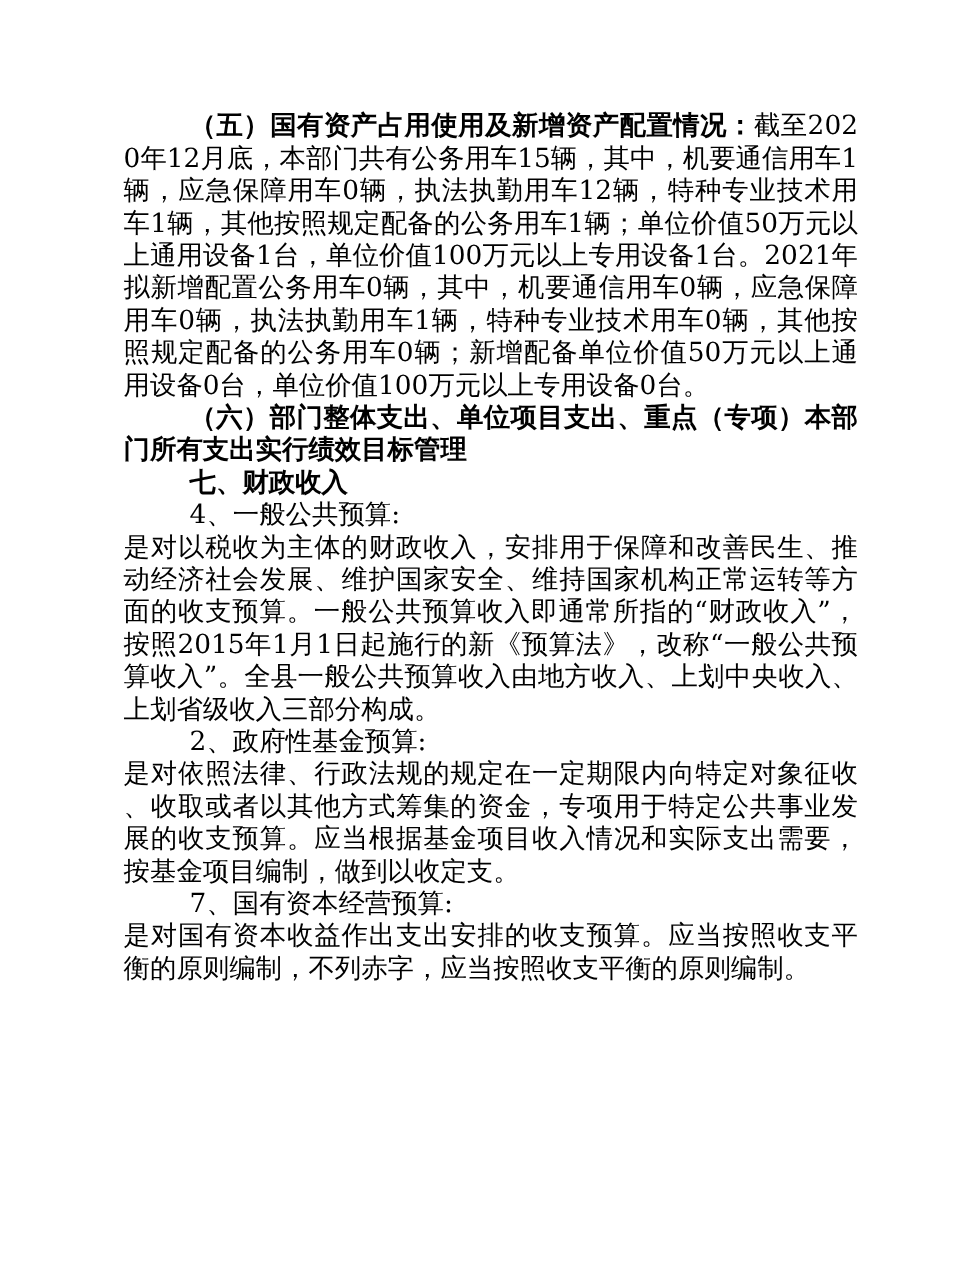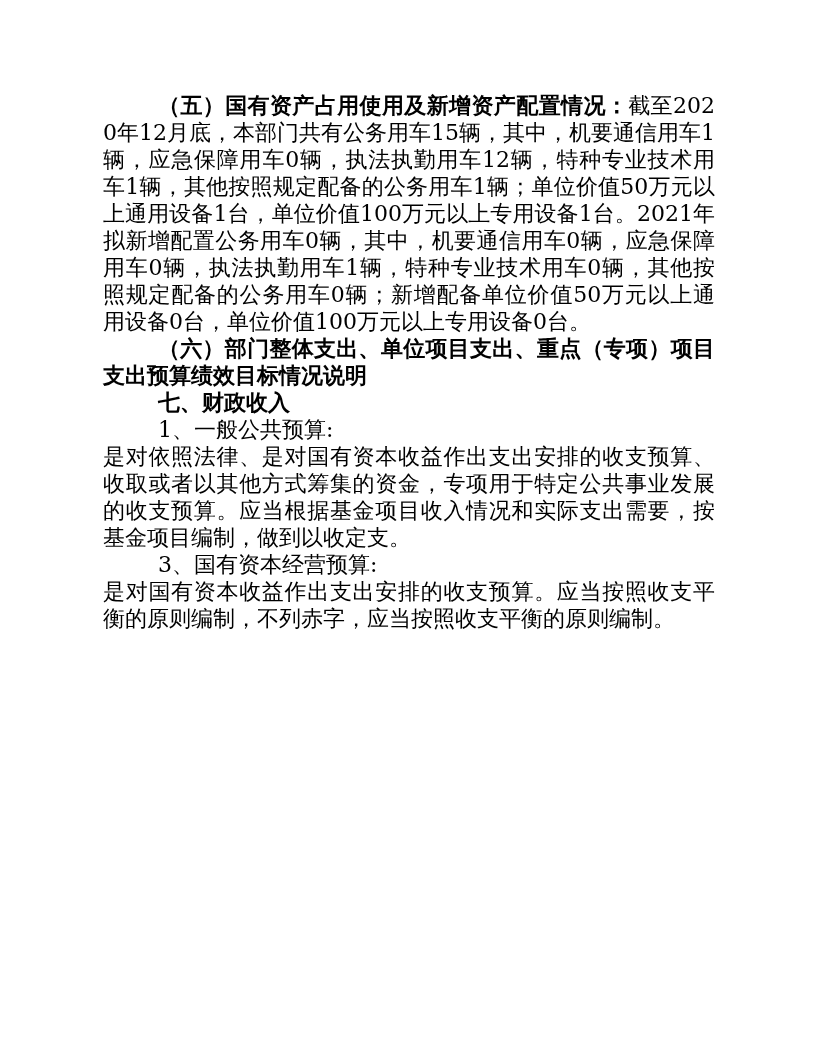--- a/index.html
+++ b/index.html
@@ -43,20 +43,22 @@
     font-weight: 700;
     font-family: "DejaVu Sans", "Liberation Sans", sans-serif;
   }
 </style>
 </head>
 <body>
 
 <div class="page">
   <div class="doc" id="doc-content">
       <p class="para indent"><span class="run-bold">（五）国有资产占用使用及新增资产配置情况：</span><span class="run-regular">截至2020年12月底，本部门共有公务用车15辆，其中，机要通信用车1辆，应急保障用车0辆，执法执勤用车12辆，特种专业技术用车1辆，其他按照规定配备的公务用车1辆；单位价值50万元以上通用设备1台，单位价值100万元以上专用设备1台。2021年拟新增配置公务用车0辆，其中，机要通信用车0辆，应急保障用车0辆，执法执勤用车1辆，特种专业技术用车0辆，其他按照规定配备的公务用车0辆；新增配备单位价值50万元以上通用设备0台，单位价值100万元以上专用设备0台。</span></p>
-      <p class="para indent"><span class="run-bold">（六）部门整体支出、单位项目支出、重点（专项）项目支出预算绩效目标情况说明</span></p>
+      <p class="para indent"><span class="run-bold">（六）部门整体支出、单位项目支出、重点（专项）本部门所有支出实行绩效目标管理</span></p>
       <p class="para indent"><span class="run-bold">七、财政收入</span></p>
-      <p class="para indent"><span class="run-regular">1、一般公共预算:</span></p>
-      <p class="para"><span class="run-regular">是对依照法律、是对国有资本收益作出支出安排的收支预算、收取或者以其他方式筹集的资金，专项用于特定公共事业发展的收支预算。应当根据基金项目收入情况和实际支出需要，按基金项目编制，做到以收定支。</span></p>
-      <p class="para indent"><span class="run-regular">3、国有资本经营预算:</span></p>
+      <p class="para indent"><span class="run-regular">4、一般公共预算:</span></p>
+      <p class="para"><span class="run-regular">是对以税收为主体的财政收入，安排用于保障和改善民生、推动经济社会发展、维护国家安全、维持国家机构正常运转等方面的收支预算。一般公共预算收入即通常所指的“财政收入”，按照2015年1月1日起施行的新《预算法》，改称“一般公共预算收入”。全县一般公共预算收入由地方收入、上划中央收入、上划省级收入三部分构成。</span></p>
+      <p class="para indent"><span class="run-regular">2、政府性基金预算:</span></p>
+      <p class="para"><span class="run-regular">是对依照法律、行政法规的规定在一定期限内向特定对象征收、收取或者以其他方式筹集的资金，专项用于特定公共事业发展的收支预算。应当根据基金项目收入情况和实际支出需要，按基金项目编制，做到以收定支。</span></p>
+      <p class="para indent"><span class="run-regular">7、国有资本经营预算:</span></p>
       <p class="para"><span class="run-regular">是对国有资本收益作出支出安排的收支预算。应当按照收支平衡的原则编制，不列赤字，应当按照收支平衡的原则编制。</span></p>
     </div>
 </div>
 
 </body></html>

